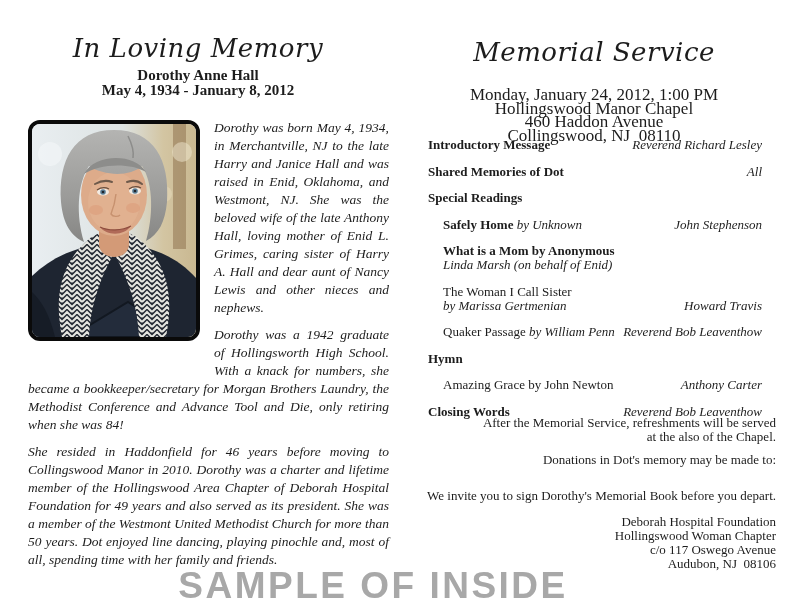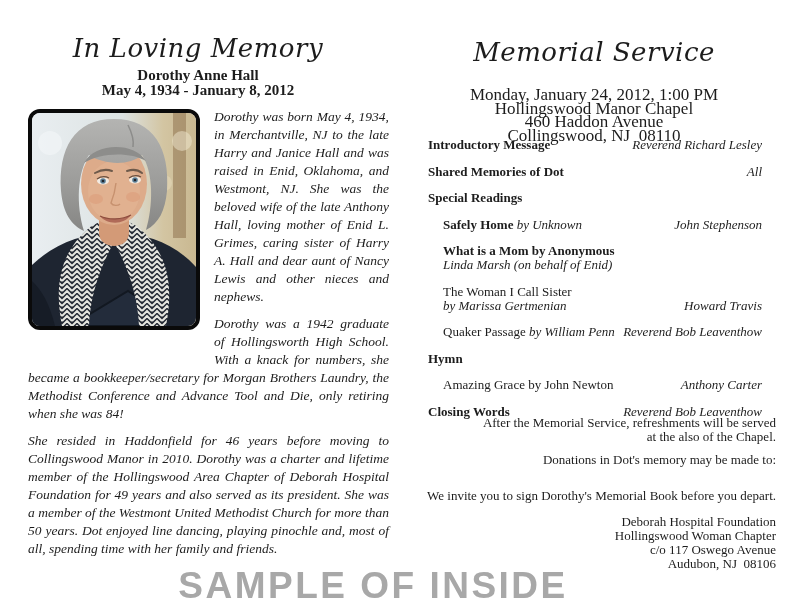--- a/index.html
+++ b/index.html
@@ -24,21 +24,21 @@
   .page.left  .script{margin-top:33px;}
   .page.right .script{margin-top:37px;}
 
   .name,.dates{
     font-weight:bold;text-align:center;font-size:15px;line-height:15px;white-space:pre-wrap;
   }
   .name{margin-top:5px;}
 
   
   .bio{
-    position:absolute;left:28px;right:7px;top:108px;
+    position:absolute;left:28px;right:7px;top:119px;
     text-align:justify;font-style:italic;font-size:13.5px;line-height:18px;
   }
   .bio p{margin:0 0 9px 0;}
   .photo-frame{
     float:left;width:172px;height:221px;box-sizing:border-box;
     border:4px solid var(--photo-frame);border-radius:12px;overflow:hidden;
     margin:1px 14px 22px 0;background:#dfe4e6;
   }
   .photo-frame svg{display:block;width:100%;height:100%;}
 

